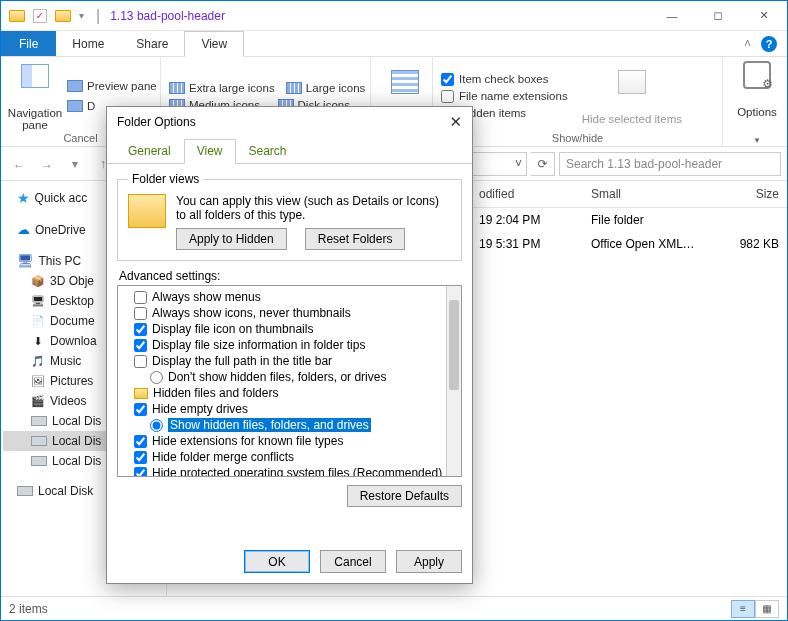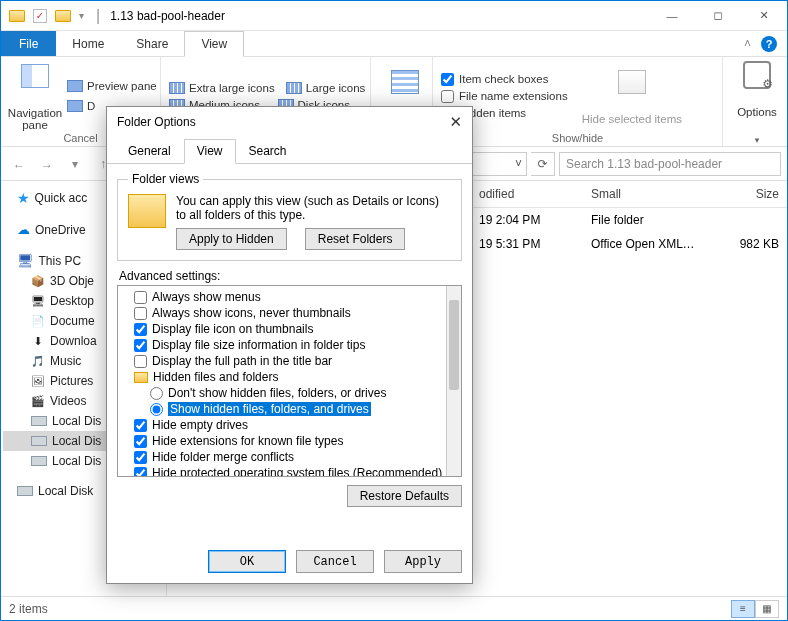--- a/index.html
+++ b/index.html
@@ -1,21 +1,21 @@
 <!DOCTYPE html>
 <html><head>
 <meta charset="utf-8">
 <style>
 * { box-sizing: border-box; margin: 0; padding: 0; font-family: "Segoe UI", Tahoma, sans-serif; }
 body { background: #fff; width: 788px; height: 621px; overflow: hidden; border: 1px solid #0078d7; position: relative; }
 .titlebar { height: 30px; display: flex; align-items: center; background: #fff; border-bottom: 1px solid #e5e5e5; }
 .titlebar .qat { display: flex; align-items: center; gap: 8px; padding: 0 8px; }
 .titlebar .folder-glyph { width: 16px; height: 12px; background: linear-gradient(#ffe9a6,#f5c552); border: 1px solid #d9a300; border-radius: 1px; display:inline-block; }
 .titlebar .red-check { width:14px; height:14px; border:1px solid #bbb; display:inline-flex; align-items:center; justify-content:center; font-size:10px; color:#c33; }
-.titlebar .title { font-size: 12px; color: #000000; padding-left: 6px; }
+.titlebar .title { font-size: 12px; color: #6d28d9; padding-left: 6px; }
 .titlebar .divider { color:#999; padding: 0 4px; }
 .titlebar .win-controls { margin-left:auto; display:flex; }
 .titlebar .win-controls div { width:46px; height:30px; display:flex; align-items:center; justify-content:center; color:#555; font-size:11px; }
 .menubar { height:26px; display:flex; align-items:stretch; border-bottom:1px solid #e0e0e0; font-size:12px; }
 .menubar .file-tab { background:#1979ca; color:#fff; padding:0 18px; display:flex; align-items:center; }
 .menubar .tab { padding:0 16px; display:flex; align-items:center; color:#333; }
 .menubar .tab.active { border:1px solid #ccc; border-bottom:1px solid #fff; background:#fff; margin-bottom:-1px; }
 .menubar .right { margin-left:auto; display:flex; align-items:center; gap:10px; padding-right:10px; }
 .help-circle { width:16px; height:16px; border-radius:50%; background:#0078d7; color:#fff; display:inline-flex; align-items:center; justify-content:center; font-size:11px; font-weight:bold; }
 .ribbon { height:90px; background:#fff; border-bottom:1px solid #e0e0e0; display:flex; font-size:11.5px; color:#333; }
@@ -58,21 +58,21 @@
 .status { height:24px; border-top:1px solid #e0e0e0; display:flex; align-items:center; padding:0 8px; font-size:12px; color:#555; }
 .status .viewbtns { margin-left:auto; display:flex; gap:0; }
 .status .viewbtns span { width:24px; height:18px; border:1px solid #ccc; display:inline-flex; align-items:center; justify-content:center; font-size:10px; }
 .status .viewbtns span.active { background:#cde6ff; border-color:#7aaee0; }
 
 
 .dialog { position:absolute; left:105px; top:105px; width:367px; height:478px; background:#fff; border:1px solid #888; box-shadow:0 4px 22px rgba(0,0,0,.35); display:flex; flex-direction:column; font-size:12px; }
 .dialog .dlg-title { height:30px; display:flex; align-items:center; padding:0 10px; }
 .dialog .dlg-title .x { margin-left:auto; font-size:15px; color:#333; }
 .dialog .tabs { display:flex; padding:0 8px; border-bottom:1px solid #ccc; margin-top:2px; }
-.dialog .tabs .t { padding:4px 12px; border:1px solid transparent; color:#000000; }
+.dialog .tabs .t { padding:4px 12px; border:1px solid transparent; color:#4d7c0f; }
 .dialog .tabs .t.active { border:1px solid #ccc; border-bottom:1px solid #fff; background:#fff; margin-bottom:-1px; }
 .dialog fieldset { border:1px solid #ccc; margin:8px 10px; padding:8px 10px 10px; }
 .dialog legend { padding:0 4px; }
 .dialog .fv-body { display:flex; gap:10px; }
 .dialog .fv-icon { width:38px; height:34px; background:linear-gradient(#ffe9a6,#f5c552); border:1px solid #d9a300; }
 .dialog .fv-text { flex:1; }
 .dialog .fv-btns { display:flex; gap:18px; margin-top:6px; }
 .dialog button { font-size:12px; font-family:inherit; }
 .dialog .fv-btns button { padding:3px 12px; border:1px solid #999; background:#e8e8e8; }
 .dialog .adv-label { padding:0 12px 2px; }
@@ -80,21 +80,21 @@
 .dialog .adv-list { flex:1; padding:3px 4px; }
 .dialog .adv-list .ai { display:flex; align-items:center; gap:5px; padding:1px 0 1px 12px; white-space:nowrap; }
 .dialog .adv-list .ai.indent1 { padding-left:28px; }
 .dialog .adv-list .ai .sel { background:#0078d7; color:#fff; padding:0 2px; }
 .dialog .adv-list input[type=checkbox], .dialog .adv-list input[type=radio] { width:13px; height:13px; }
 .dialog .adv-scroll { width:17px; background:#f0f0f0; border-left:1px solid #ccc; position:relative; }
 .dialog .adv-scroll .thumb { position:absolute; left:2px; right:2px; top:14px; height:90px; background:#c6c6c6; border-radius:2px; }
 .dialog .restore-row { display:flex; justify-content:flex-end; padding:8px 10px 0; }
 .dialog .restore-row button { padding:3px 12px; border:1px solid #999; background:#e8e8e8; }
 .dialog .dlg-btns { margin-top:auto; display:flex; justify-content:flex-end; gap:10px; padding:12px 10px 10px; }
-.dialog .dlg-btns button { width:78px; height:23px; border:1px solid #999; background:#e8e8e8;font-family:Liberation Mono, monospace; }
+.dialog .dlg-btns button { width:66px; height:23px; border:1px solid #999; background:#e8e8e8; }
 .dialog .dlg-btns button.primary { border:1px solid #0078d7; box-shadow:inset 0 0 0 1px #7cc3ff; background:#e8e8e8; }
 </style>
 </head>
 <body>
 
 <div class="titlebar">
   <div class="qat">
     <span class="folder-glyph"></span>
     <span class="red-check">✓</span>
     <span class="folder-glyph"></span>
@@ -353,35 +353,35 @@
           <span>Display file icon on thumbnails</span>
         </div>
         <div class="ai">
           <input type="checkbox" checked="" style="">
           <span>Display file size information in folder tips</span>
         </div>
         <div class="ai">
           <input type="checkbox" style="">
           <span>Display the full path in the title bar</span>
         </div>
-        <div class="ai">
-          <span class="folder-glyph" style="width: 14px; height: 11px; background: linear-gradient(rgb(255, 233, 166), rgb(245, 197, 82)); border: 1px solid rgb(217, 163, 0); display: inline-block;"></span>
-          <span>Hidden files and folders</span>
-        </div>
         <div class="ai indent1">
           <input type="radio" style="">
           <span>Don't show hidden files, folders, or drives</span>
         </div>
+        <div class="ai">
+          <span class="folder-glyph" style="width: 14px; height: 11px; background: linear-gradient(rgb(255, 233, 166), rgb(245, 197, 82)); border: 1px solid rgb(217, 163, 0); display: inline-block;"></span>
+          <span>Hidden files and folders</span>
+        </div>
+        <div class="ai">
+          <input type="checkbox" checked="" style="">
+          <span>Hide empty drives</span>
+        </div>
         <div class="ai indent1">
           <input type="radio" checked="" style="">
           <span class="sel">Show hidden files, folders, and drives</span>
-        </div>
-        <div class="ai">
-          <input type="checkbox" checked="" style="">
-          <span>Hide empty drives</span>
         </div>
         <div class="ai">
           <input type="checkbox" checked="" style="">
           <span>Hide extensions for known file types</span>
         </div>
         <div class="ai">
           <input type="checkbox" checked="" style="">
           <span>Hide folder merge conflicts</span>
         </div>
         <div class="ai">

